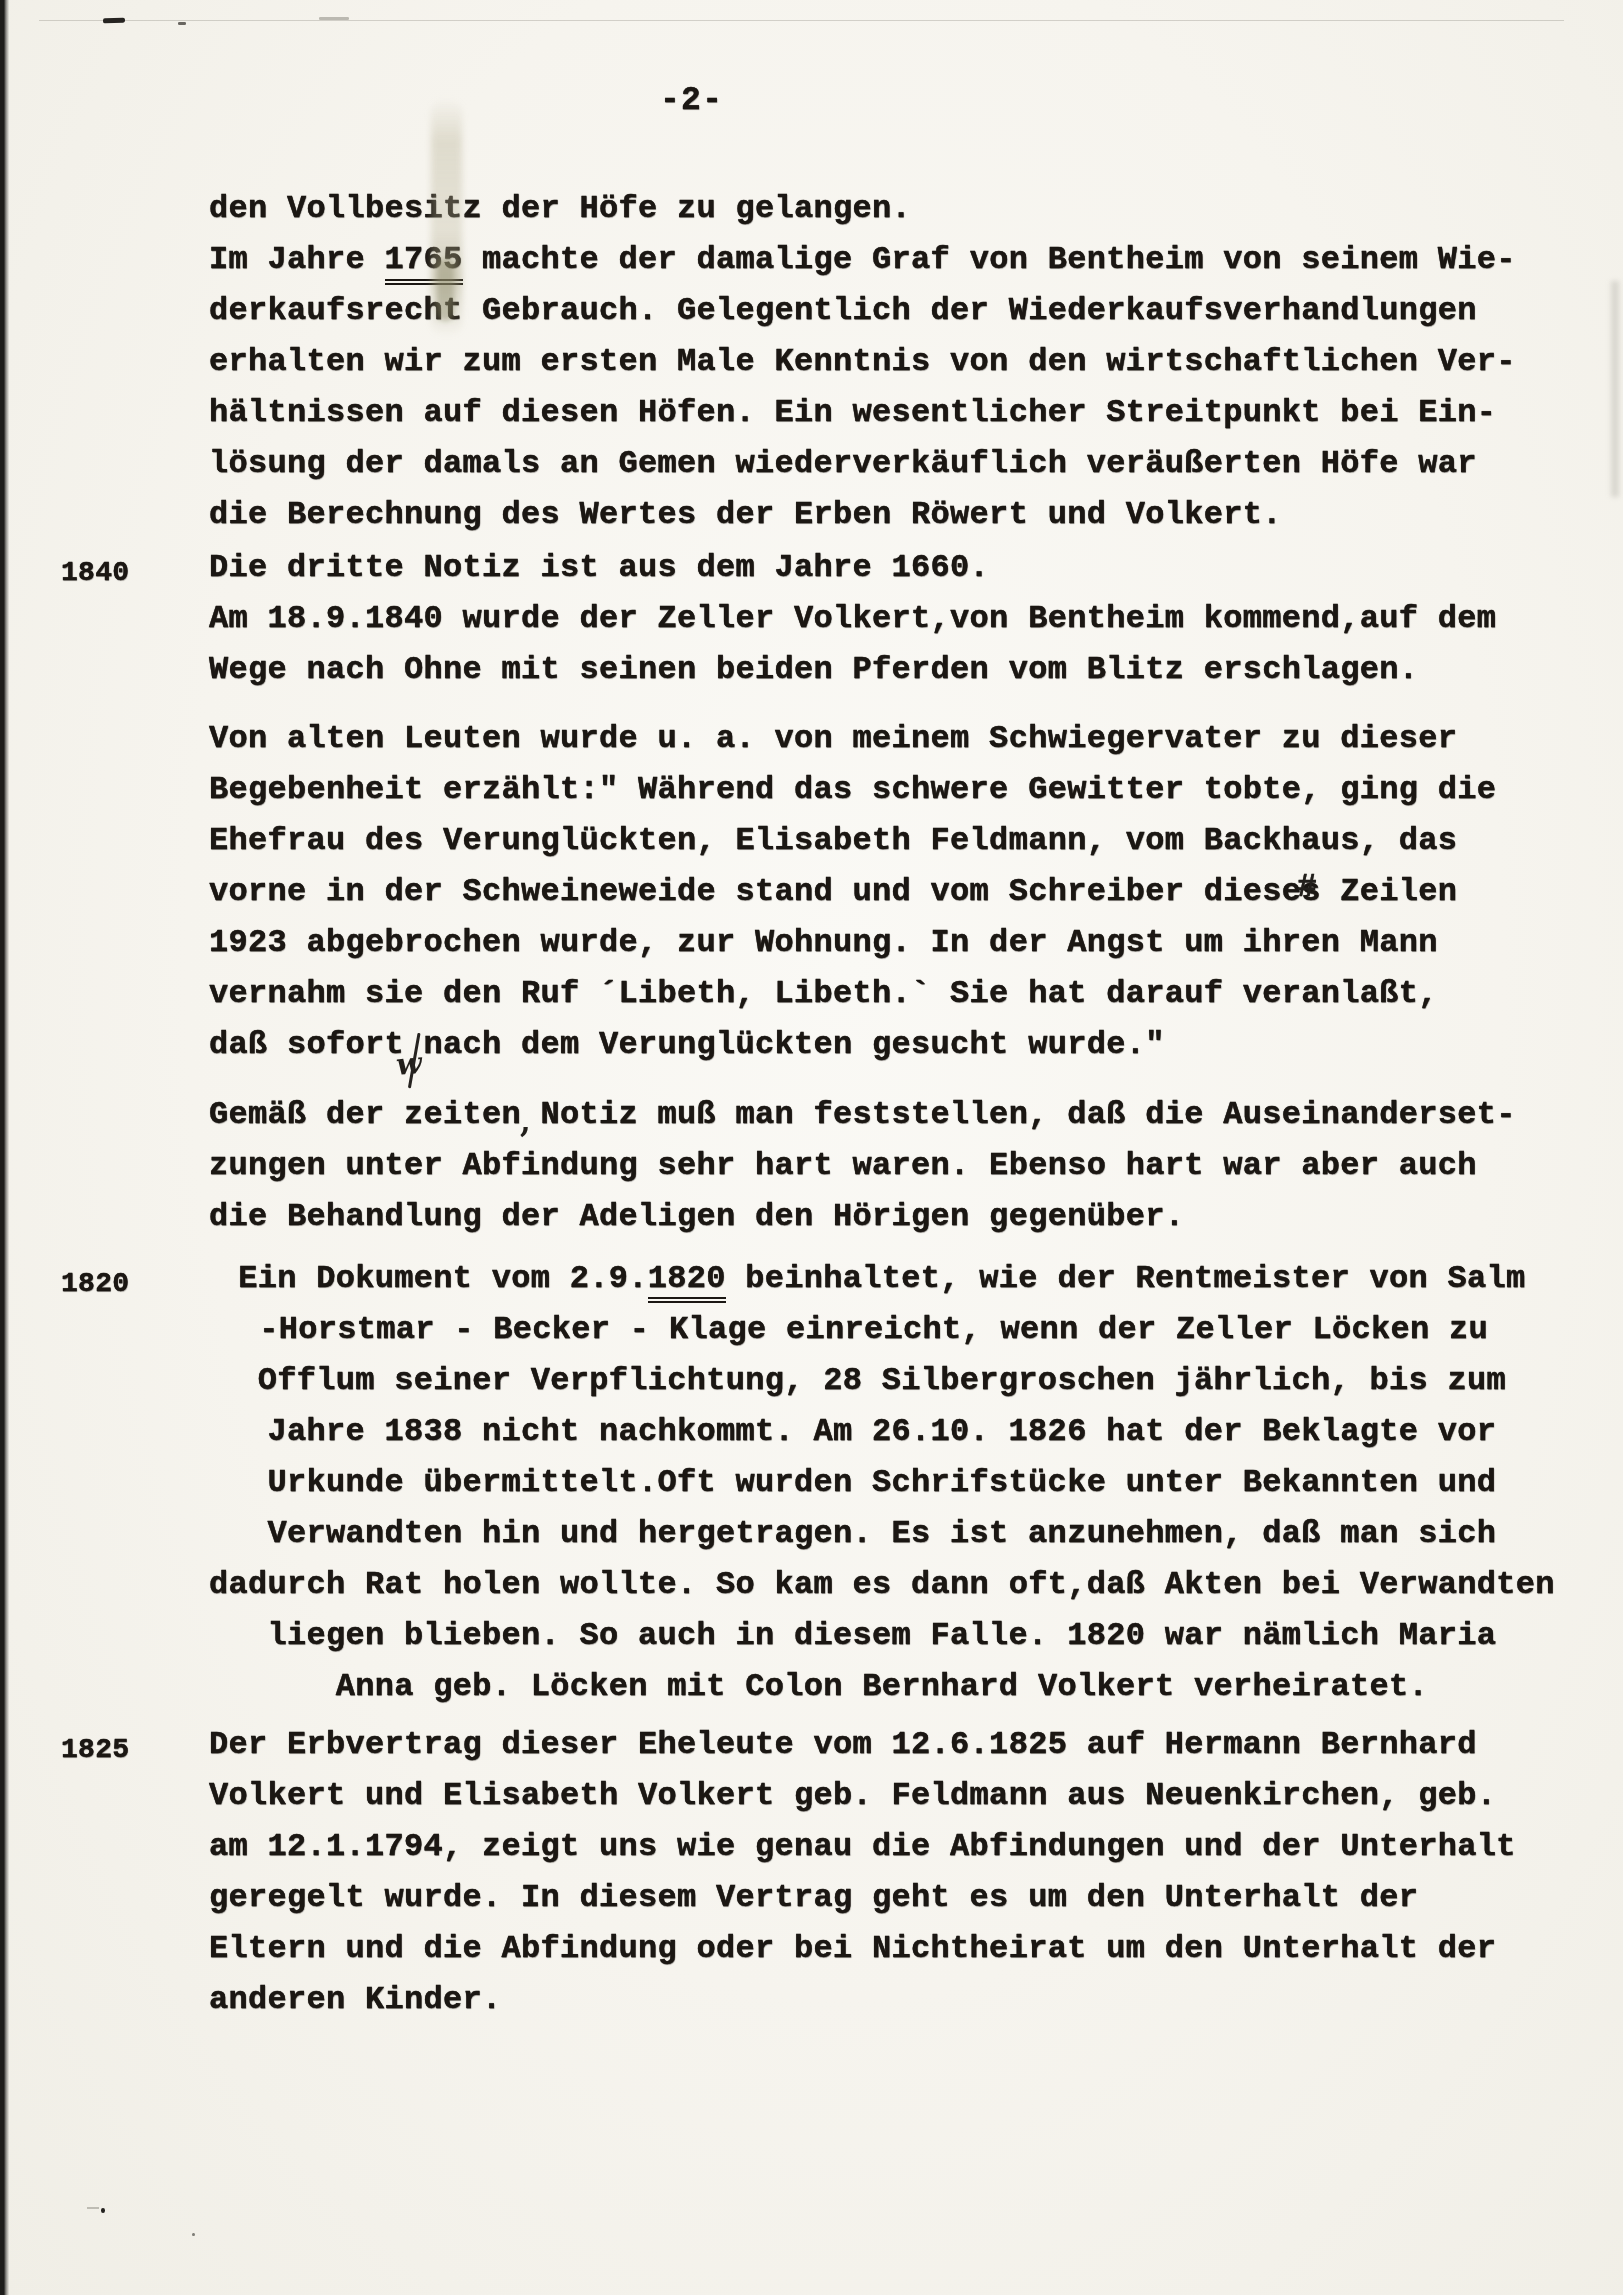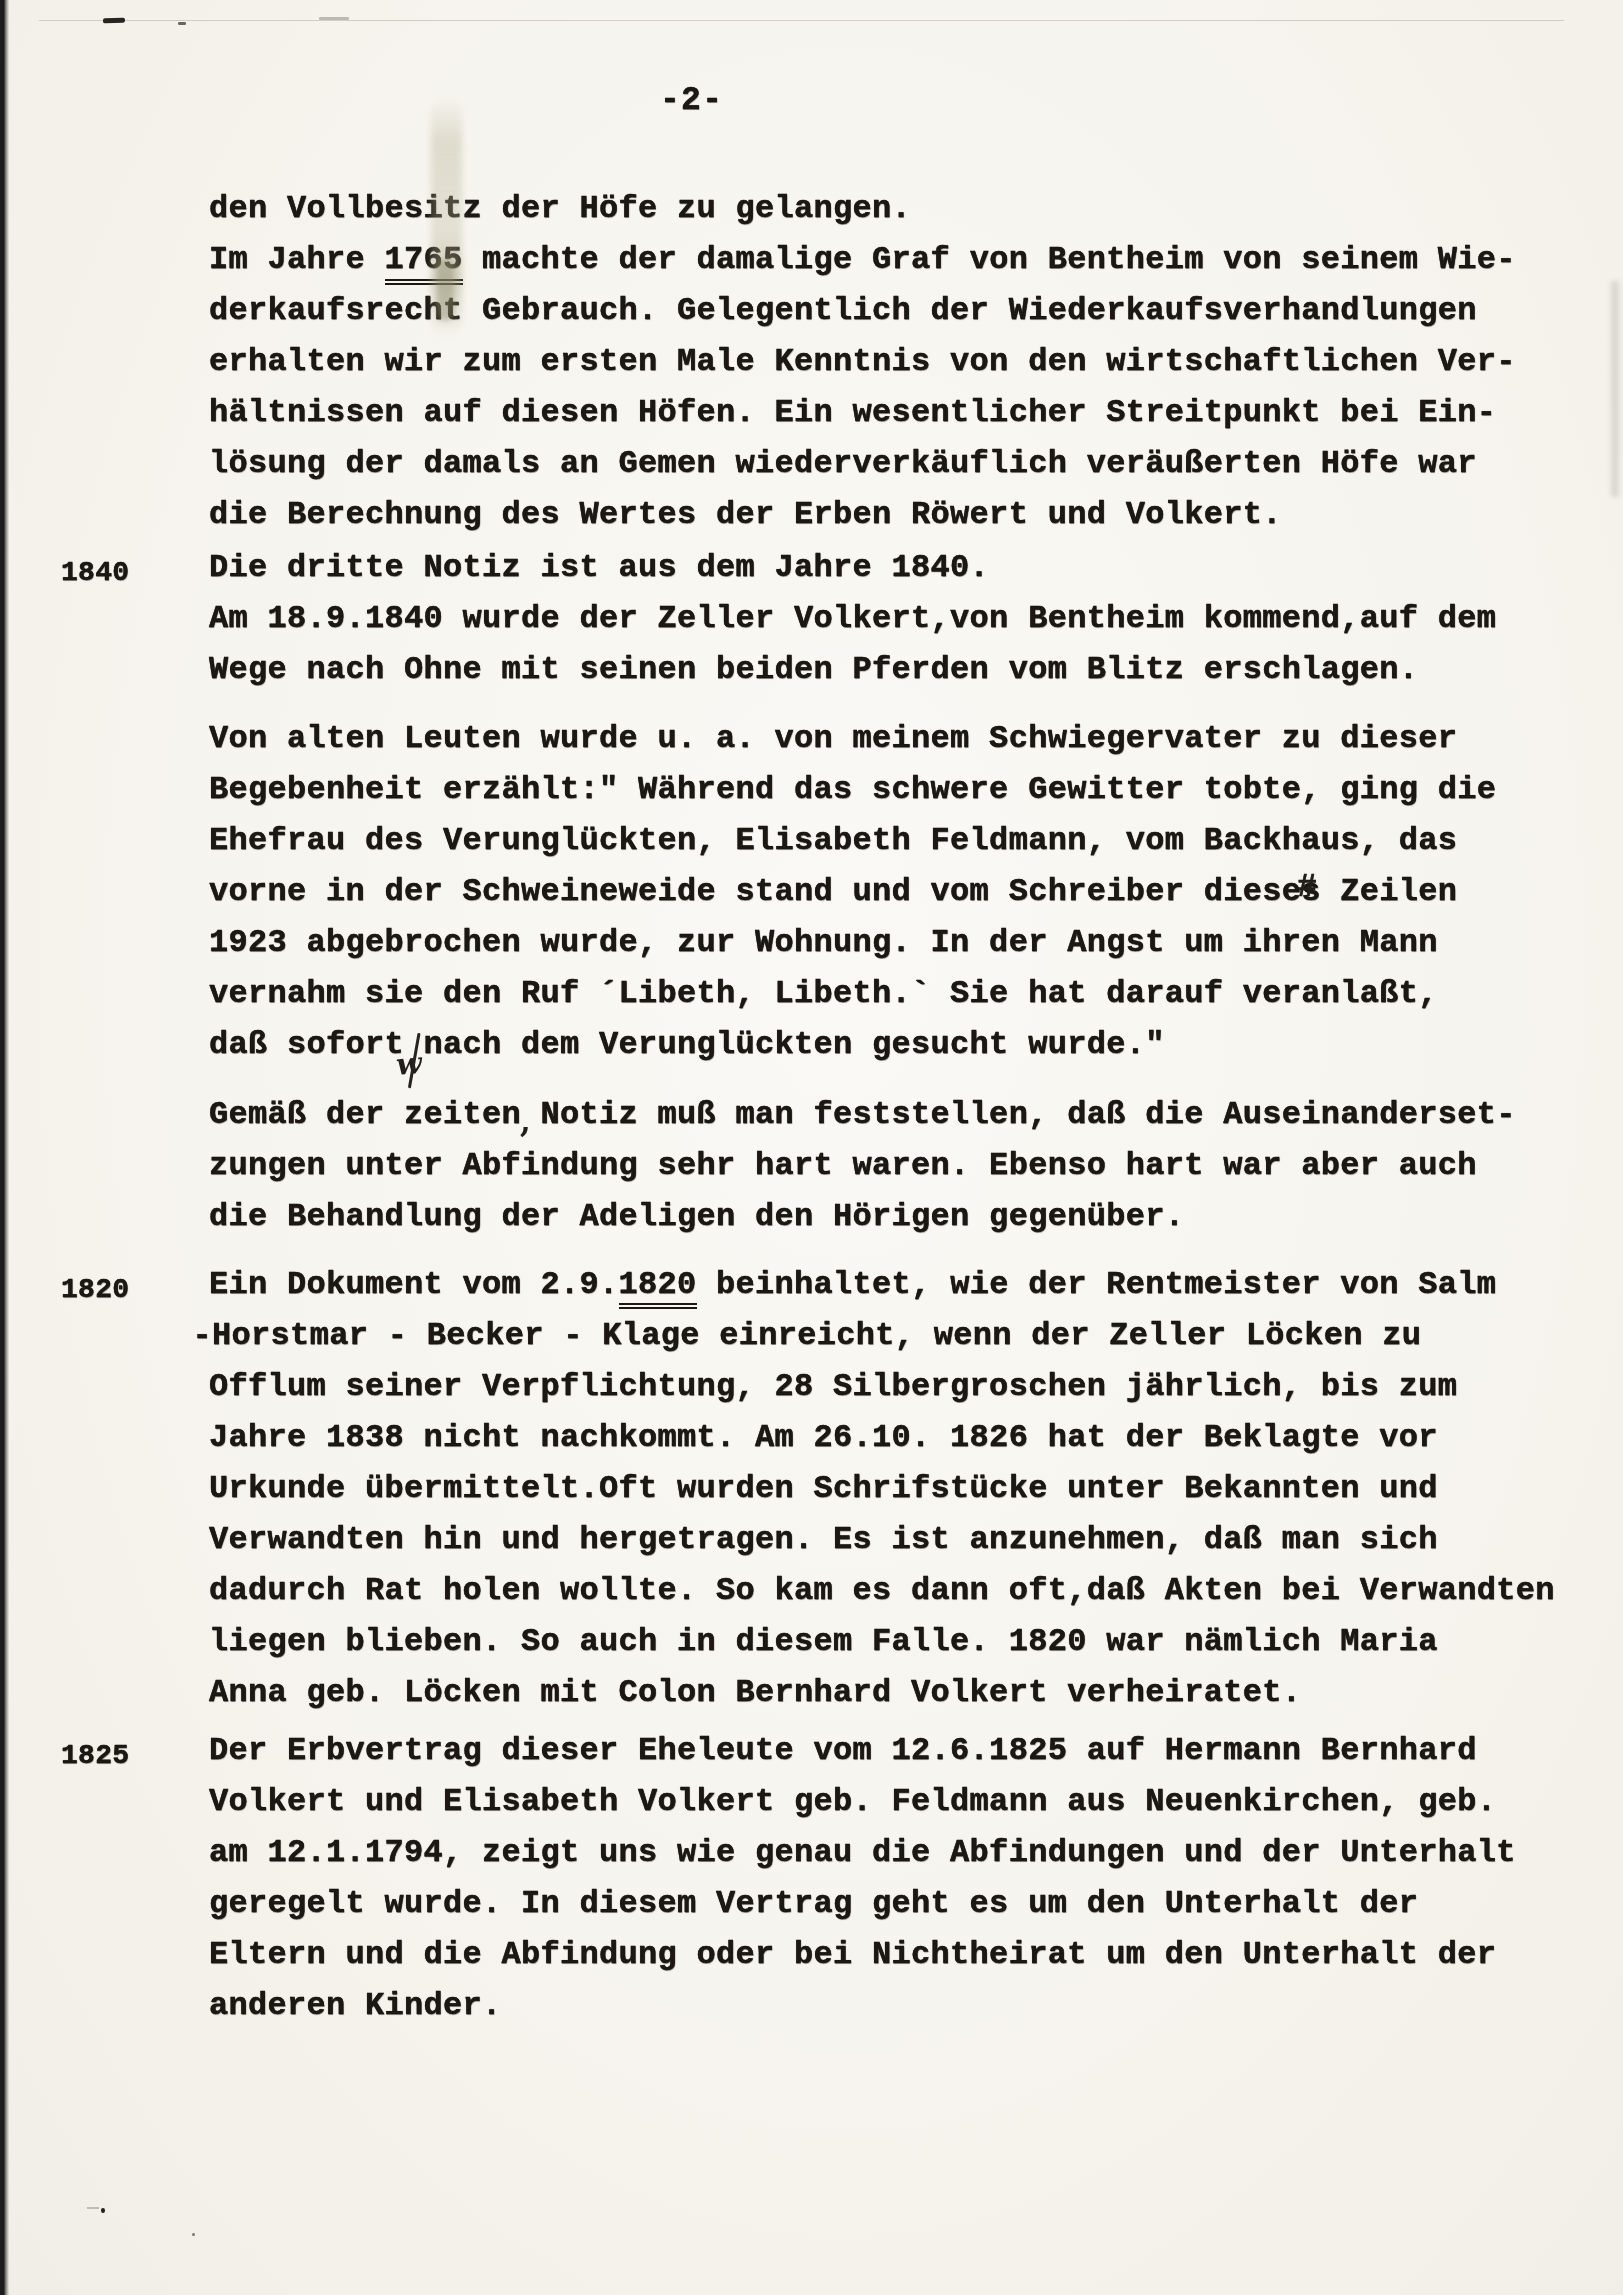--- a/index.html
+++ b/index.html
@@ -19,21 +19,21 @@
     font-size:33px;line-height:33px;letter-spacing:1.3px;
     text-shadow:0 0 0.7px rgba(27,23,19,.9), 0.5px 0.7px 0.8px rgba(27,23,19,.4);
     -webkit-text-stroke:0.3px currentColor;
     z-index:2;
   }
   .body{position:absolute;left:209px;top:183px;z-index:2;}
   .para{position:relative;}
   .para:nth-child(2){margin-top:2px;}
   .para:nth-child(3){margin-top:18.3px;}
   .para:nth-child(4){margin-top:18.3px;}
-  .para:nth-child(5){margin-top:17px;}
+  .para:nth-child(5){margin-top:11px;text-align:center;}
   .para:nth-child(6){margin-top:7px;}
   .line{
     font-size:32px;line-height:51px;letter-spacing:0.3px;
     white-space:pre;
     text-shadow:0 0 0.7px rgba(27,23,19,.85), 0.5px 0.7px 0.8px rgba(27,23,19,.4);
     -webkit-text-stroke:0.3px currentColor;
   }
   .para:nth-child(5) .line:nth-child(3){margin-left:-16.4px;}
   .margin-label{
     position:absolute;left:-148px;top:5.2px;
@@ -93,21 +93,21 @@
         <div class="line"><span class="seg">den Vollbesitz der Höfe zu gelangen.</span></div>
         <div class="line"><span class="seg">Im Jahre </span><span class="seg u">1765</span><span class="seg"> machte der damalige Graf von Bentheim von seinem Wie-</span></div>
         <div class="line"><span class="seg">derkaufsrecht Gebrauch. Gelegentlich der Wiederkaufsverhandlungen</span></div>
         <div class="line"><span class="seg">erhalten wir zum ersten Male Kenntnis von den wirtschaftlichen Ver-</span></div>
         <div class="line"><span class="seg">hältnissen auf diesen Höfen. Ein wesentlicher Streitpunkt bei Ein-</span></div>
         <div class="line"><span class="seg">lösung der damals an Gemen wiederverkäuflich veräußerten Höfe war</span></div>
         <div class="line"><span class="seg">die Berechnung des Wertes der Erben Röwert und Volkert.</span></div>
       </div>
       <div class="para">
         <div class="margin-label">1840</div>
-        <div class="line"><span class="seg">Die dritte Notiz ist aus dem Jahre 1840.</span></div>
+        <div class="line"><span class="seg">Die dritte Notiz ist aus dem Jahre 1660.</span></div>
         <div class="line"><span class="seg">Am 18.9.1840 wurde der Zeller Volkert,von Bentheim kommend,auf dem</span></div>
         <div class="line"><span class="seg">Wege nach Ohne mit seinen beiden Pferden vom Blitz erschlagen.</span></div>
       </div>
       <div class="para">
         <div class="line"><span class="seg">Von alten Leuten wurde u. a. von meinem Schwiegervater zu dieser</span></div>
         <div class="line"><span class="seg">Begebenheit erzählt:" Während das schwere Gewitter tobte, ging die</span></div>
         <div class="line"><span class="seg">Ehefrau des Verunglückten, Elisabeth Feldmann, vom Backhaus, das</span></div>
         <div class="line"><span class="seg">vorne in der Schweineweide stand und vom Schreiber dieses Zeilen</span></div>
         <div class="line"><span class="seg">1923 abgebrochen wurde, zur Wohnung. In der Angst um ihren Mann</span></div>
         <div class="line"><span class="seg">vernahm sie den Ruf ´Libeth, Libeth.` Sie hat darauf veranlaßt,</span></div>

